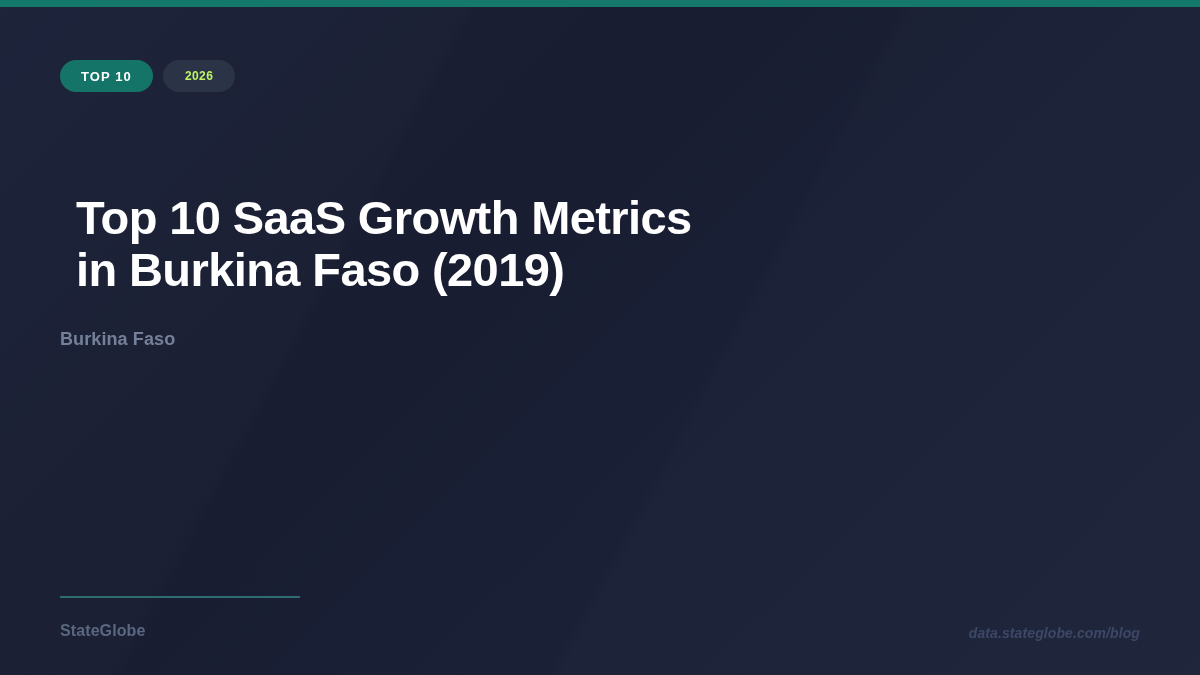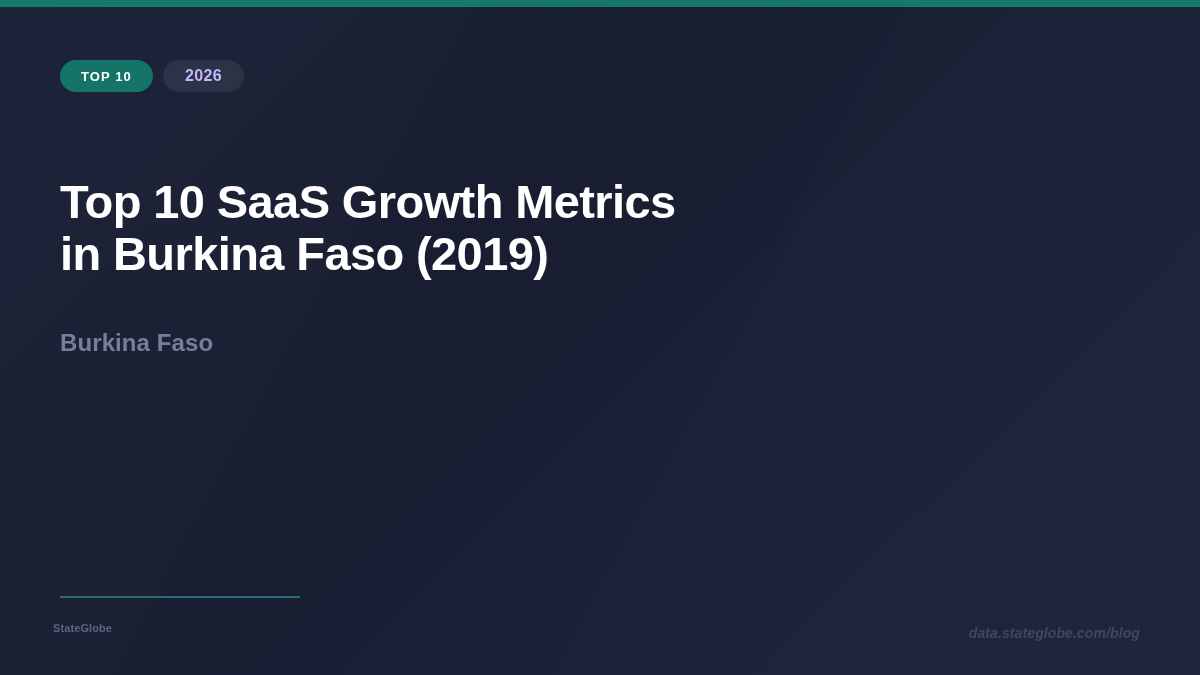--- a/index.html
+++ b/index.html
@@ -59,67 +59,67 @@
   .badge-primary {
     background: #157468;
     color: #ffffff;
     font-size: 13px;
     font-weight: bold;
     letter-spacing: 1.1px;
     padding: 12px 21px;
   }
   .badge-secondary {
     background: #2b3447;
-    color: #c4b5fd;
-    font-size: 16px;
+    color: #bef264;
+    font-size: 12px;
     font-weight: bold;
     letter-spacing: 0.4px;
     padding: 0 22px;
   }
   .headline {
     position: absolute;
     left: 60px;
     top: 176px;
     width: 760px;
-    margin: 0;
+    margin: 16px;
     color: #ffffff;
     font-size: 47px;
     font-weight: bold;
     line-height: 52px;
     letter-spacing: -0.6px;
     z-index: 2;
   }
   .headline .line { display: block; }
   .subtitle {
     position: absolute;
     left: 60px;
     top: 329px;
     margin: 0;
     color: #74809a;
-    font-size: 24px;
+    font-size: 18px;
     font-weight: bold;
     letter-spacing: 0.1px;
     z-index: 2;
   }
   .footer-rule {
     position: absolute;
     left: 60px;
     top: 596px;
     width: 240px;
     height: 2px;
     background: #2f6c72;
     z-index: 2;
   }
   .brand {
     position: absolute;
-    left: 53px;
+    left: 60px;
     top: 622px;
     margin: 0;
     color: #5a6781;
-    font-size: 11px;
+    font-size: 16px;
     font-weight: bold;
     letter-spacing: 0.1px;
     z-index: 2;
   }
   .source-url {
     position: absolute;
     right: 60px;
     top: 625px;
     margin: 0;
     color: #3c4866;

